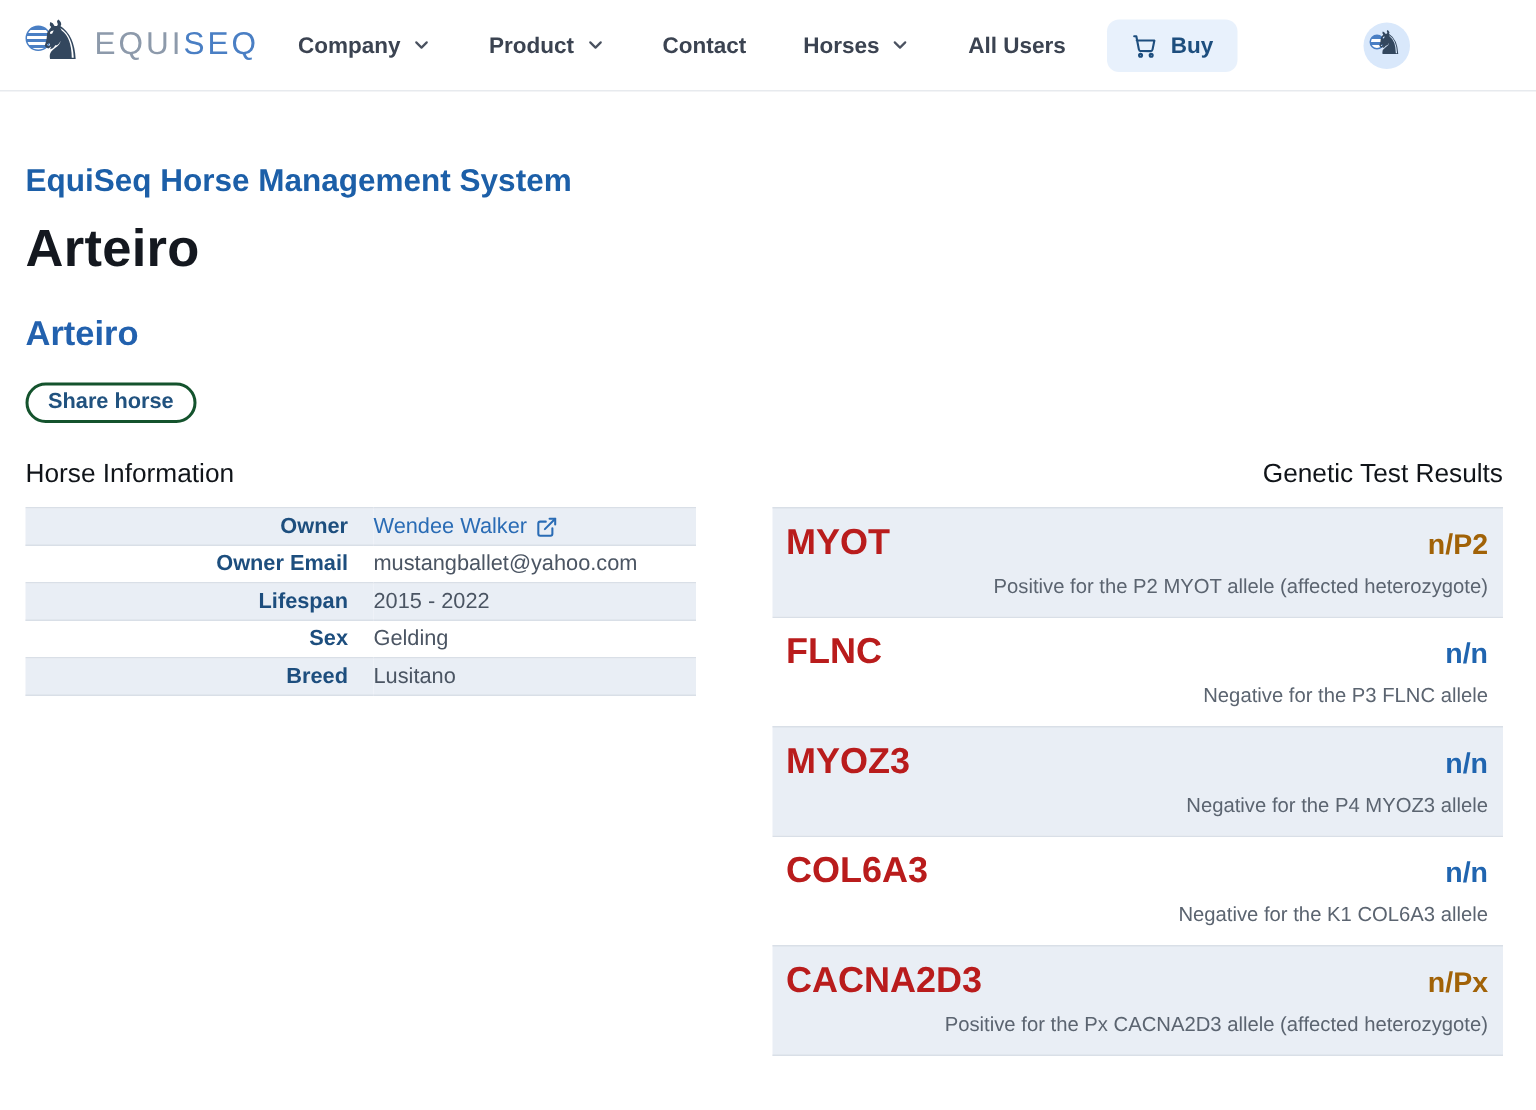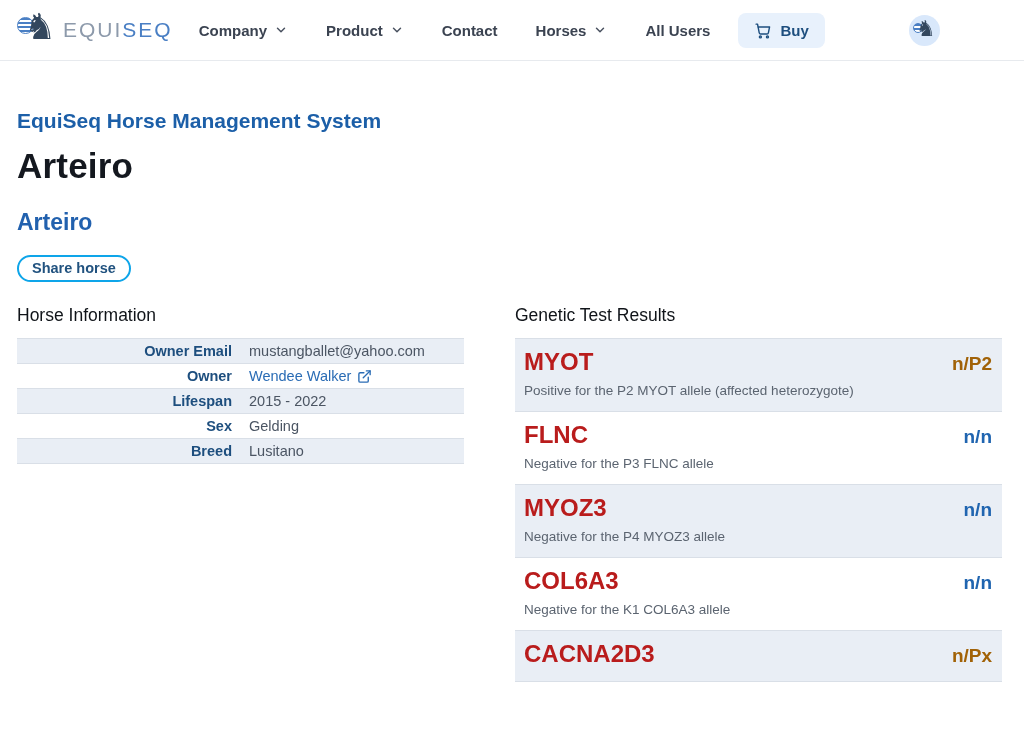--- a/index.html
+++ b/index.html
@@ -69,30 +69,30 @@
     text-decoration: none; cursor: pointer;
   }
   .h1-title { margin-top: 13px; font-size: 35px; font-weight: 800; color: #14181f; letter-spacing: 0.2px; }
   .horse-link {
     display: inline-block; margin-top: 23px;
     font-size: 23px; font-weight: 700; color: #2261ae;
     text-decoration: none; cursor: pointer;
   }
   .share-btn {
     display: inline-block; margin-top: 19px;
-    background: #ffffff; border: 2px solid #0ea5e9; border-radius: 15px;
+    background: #ffffff; border: 2px solid #14532d; border-radius: 15px;
     padding: 3px 13px 4px; cursor: pointer;
     font-family: "Liberation Sans", sans-serif;
     font-size: 14.5px; font-weight: 600; color: #21527f;
   }
 
   
   .columns { display: flex; margin-top: 23px; }
   .col-left { width: 447px; flex: 0 0 auto; }
-  .col-right { width: 487px; flex: 0 0 auto; margin-left: 51px; }
+  .col-right { width: 487px; flex: 0 0 auto; margin-left: 51px; text-align: right; }
   .section-heading { font-size: 17.5px; font-weight: 400; color: #101419; margin-bottom: 12px; }
 
   
   .info-table { width: 100%; border-collapse: collapse; font-size: 14.5px; }
   .info-table tr { border-top: 1px solid #d9dfe7; }
   .info-table tr:last-child { border-bottom: 1px solid #d9dfe7; }
   .info-table tr:nth-child(odd) { background: #e9eef5; }
   .info-table td { height: 25px; padding: 2px 0; vertical-align: middle; }
   .td-label { width: 232px; text-align: right; font-weight: 700; color: #1d4e7e; padding-right: 17px !important; }
   .td-value { color: #4b5563; }
@@ -175,37 +175,37 @@
     <button class="share-btn">Share horse</button>
   </div>
 
   <div class="columns">
 
     <section class="col-left">
       <h2 class="section-heading">Horse Information</h2>
       <table class="info-table">
         <tbody>
           <tr>
-            <td class="td-label">Owner Email</td>
-            <td class="td-value">mustangballet@yahoo.com</td>
-          </tr>
-          <tr>
             <td class="td-label">Owner</td>
             <td class="td-value">
               <a class="owner-link">
                 <span>Wendee Walker</span>
                 <svg class="ext-icon" viewBox="0 0 24 24" fill="none" stroke-width="2.2" stroke-linecap="round" stroke-linejoin="round">
                     <path d="M18 13v6a2 2 0 0 1-2 2H5a2 2 0 0 1-2-2V8a2 2 0 0 1 2-2h6"></path>
                     <polyline points="15 3 21 3 21 9"></polyline>
                     <line x1="10" y1="14" x2="21" y2="3"></line>
                   </svg>
               </a>
             </td>
           </tr>
           <tr>
+            <td class="td-label">Owner Email</td>
+            <td class="td-value">mustangballet@yahoo.com</td>
+          </tr>
+          <tr>
             <td class="td-label">Lifespan</td>
             <td class="td-value">2015 - 2022</td>
           </tr>
           <tr>
             <td class="td-label">Sex</td>
             <td class="td-value">Gelding</td>
           </tr>
           <tr>
             <td class="td-label">Breed</td>
             <td class="td-value">Lusitano</td>
@@ -248,17 +248,18 @@
           <span class="gene-result neg">n/n</span>
         </div>
         <div class="gene-desc">Negative for the K1 COL6A3 allele</div>
       </div>
 
       <div class="test-block">
         <div class="test-head">
           <span class="gene-name">CACNA2D3</span>
           <span class="gene-result pos">n/Px</span>
         </div>
+        <div class="gene-desc">Positive for the Px CACNA2D3 allele (affected heterozygote)</div>
       </div>
 
     </section>
   </div>
 </main>
 
 </body></html>

